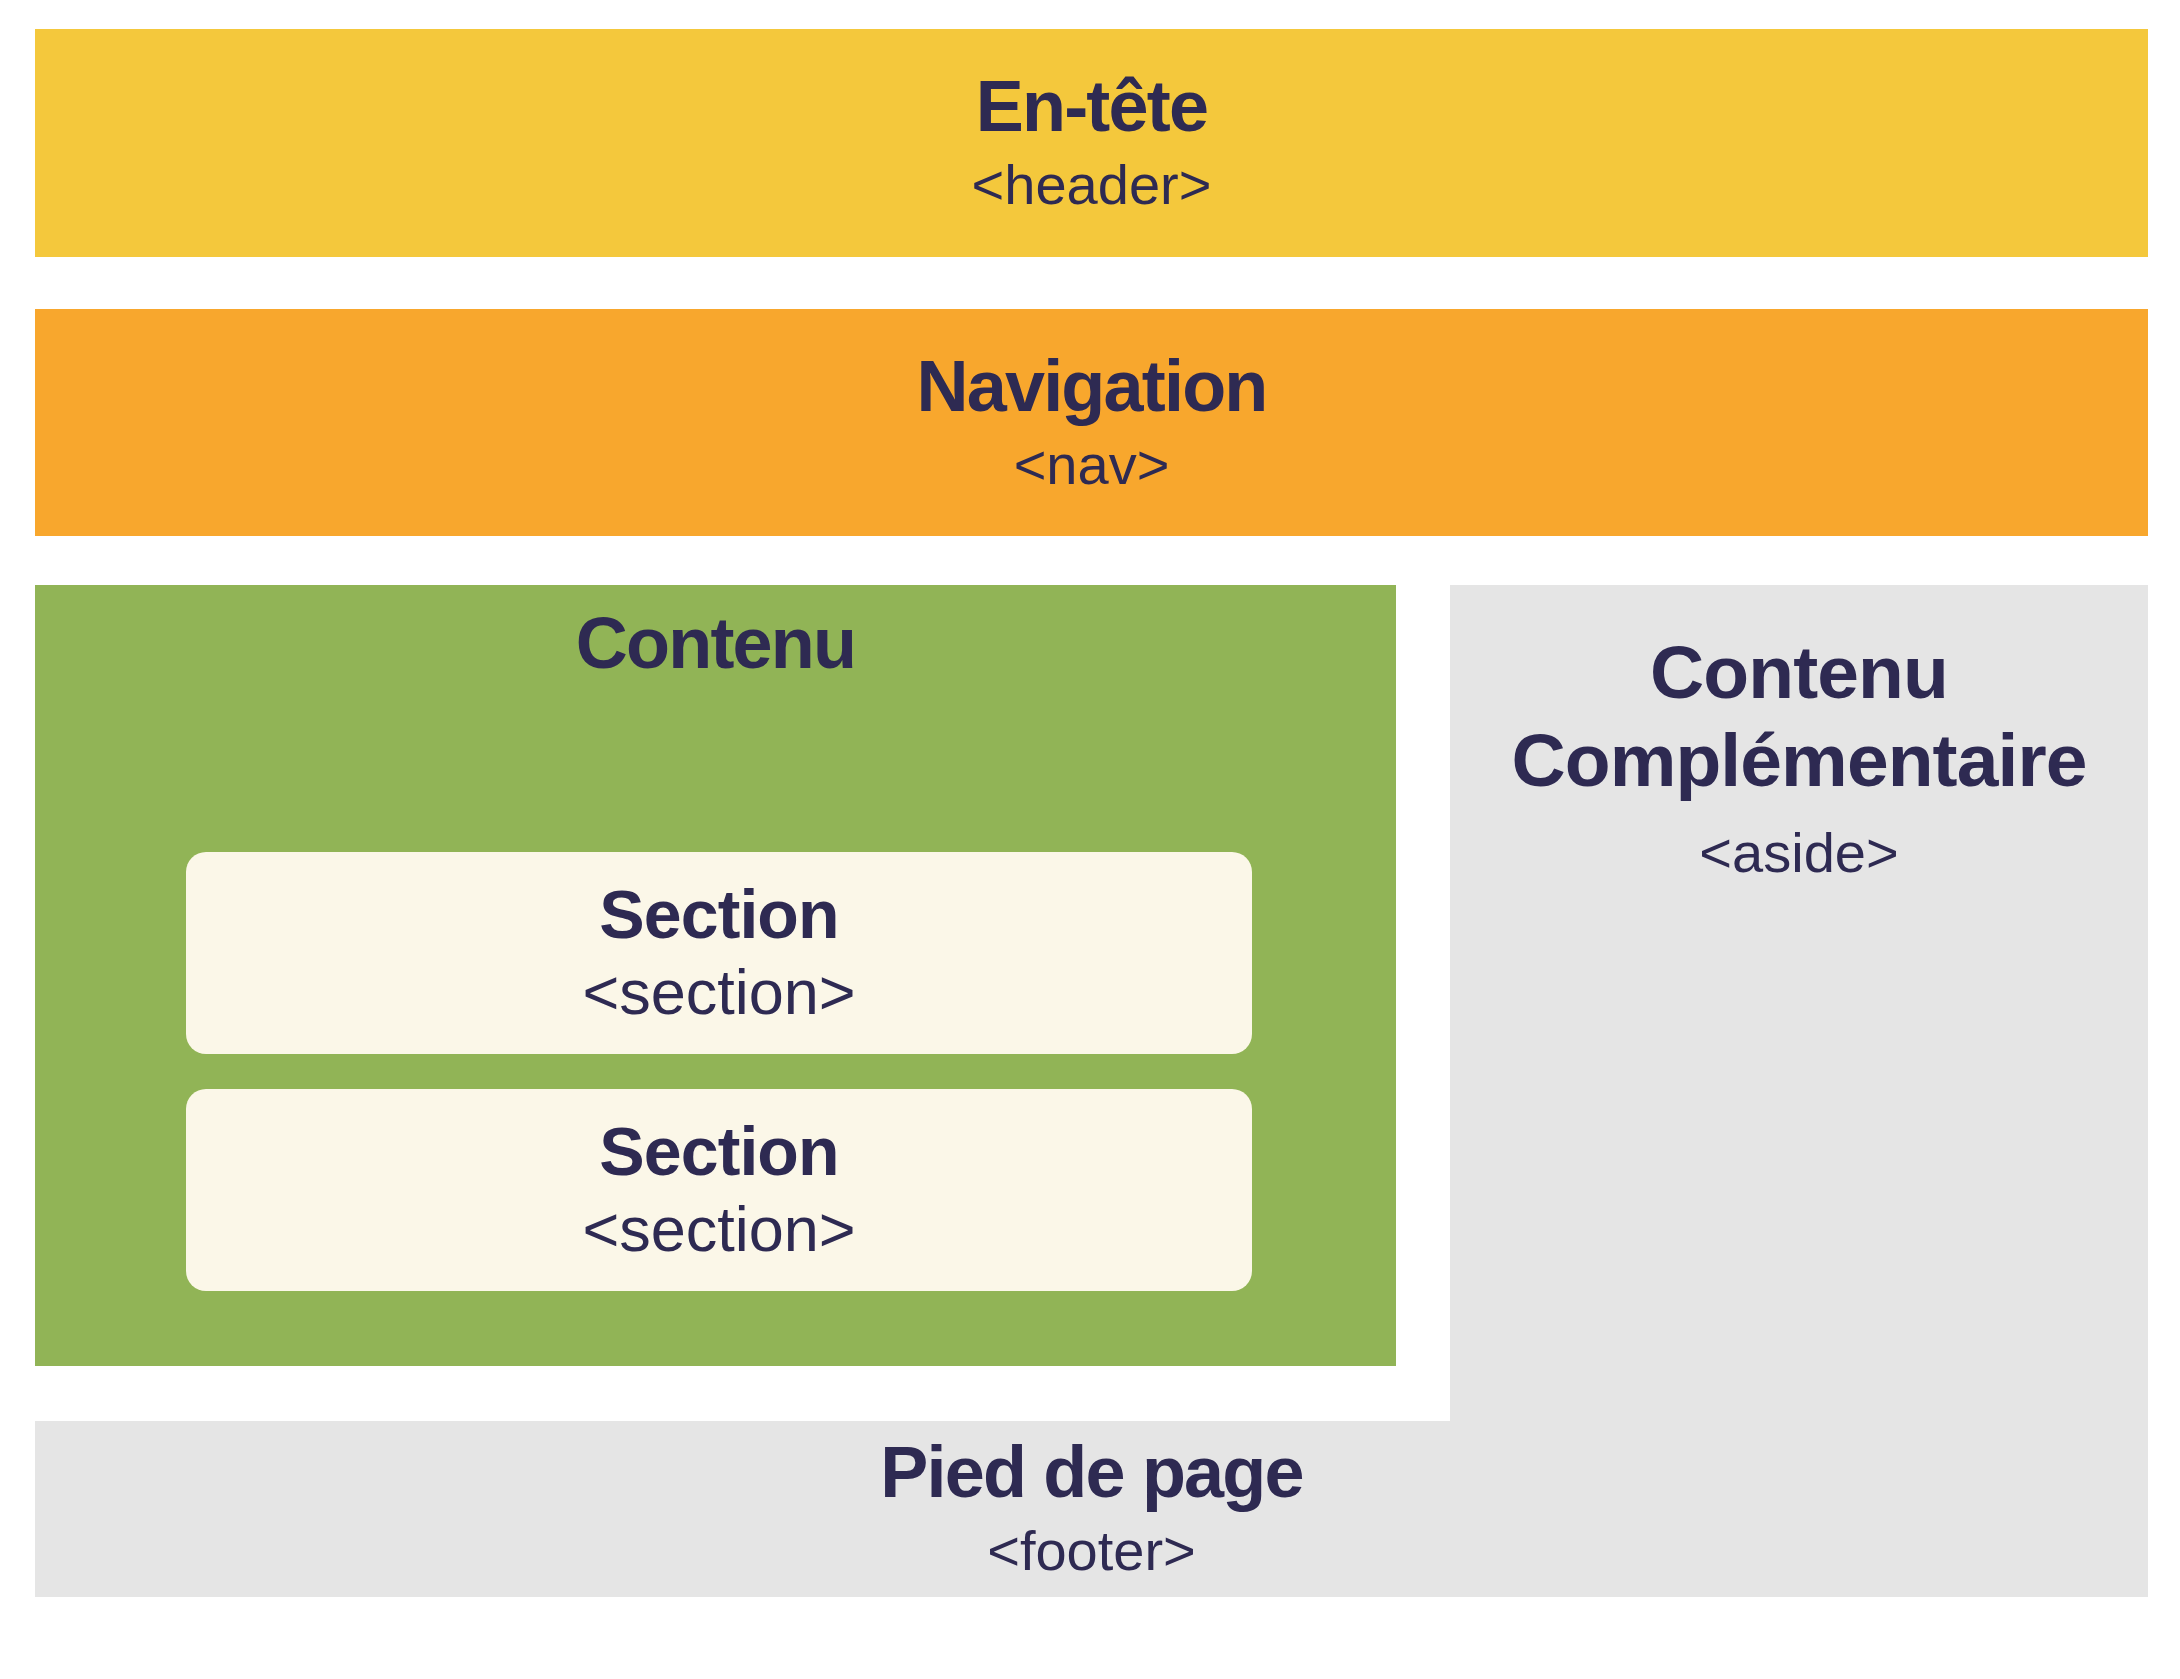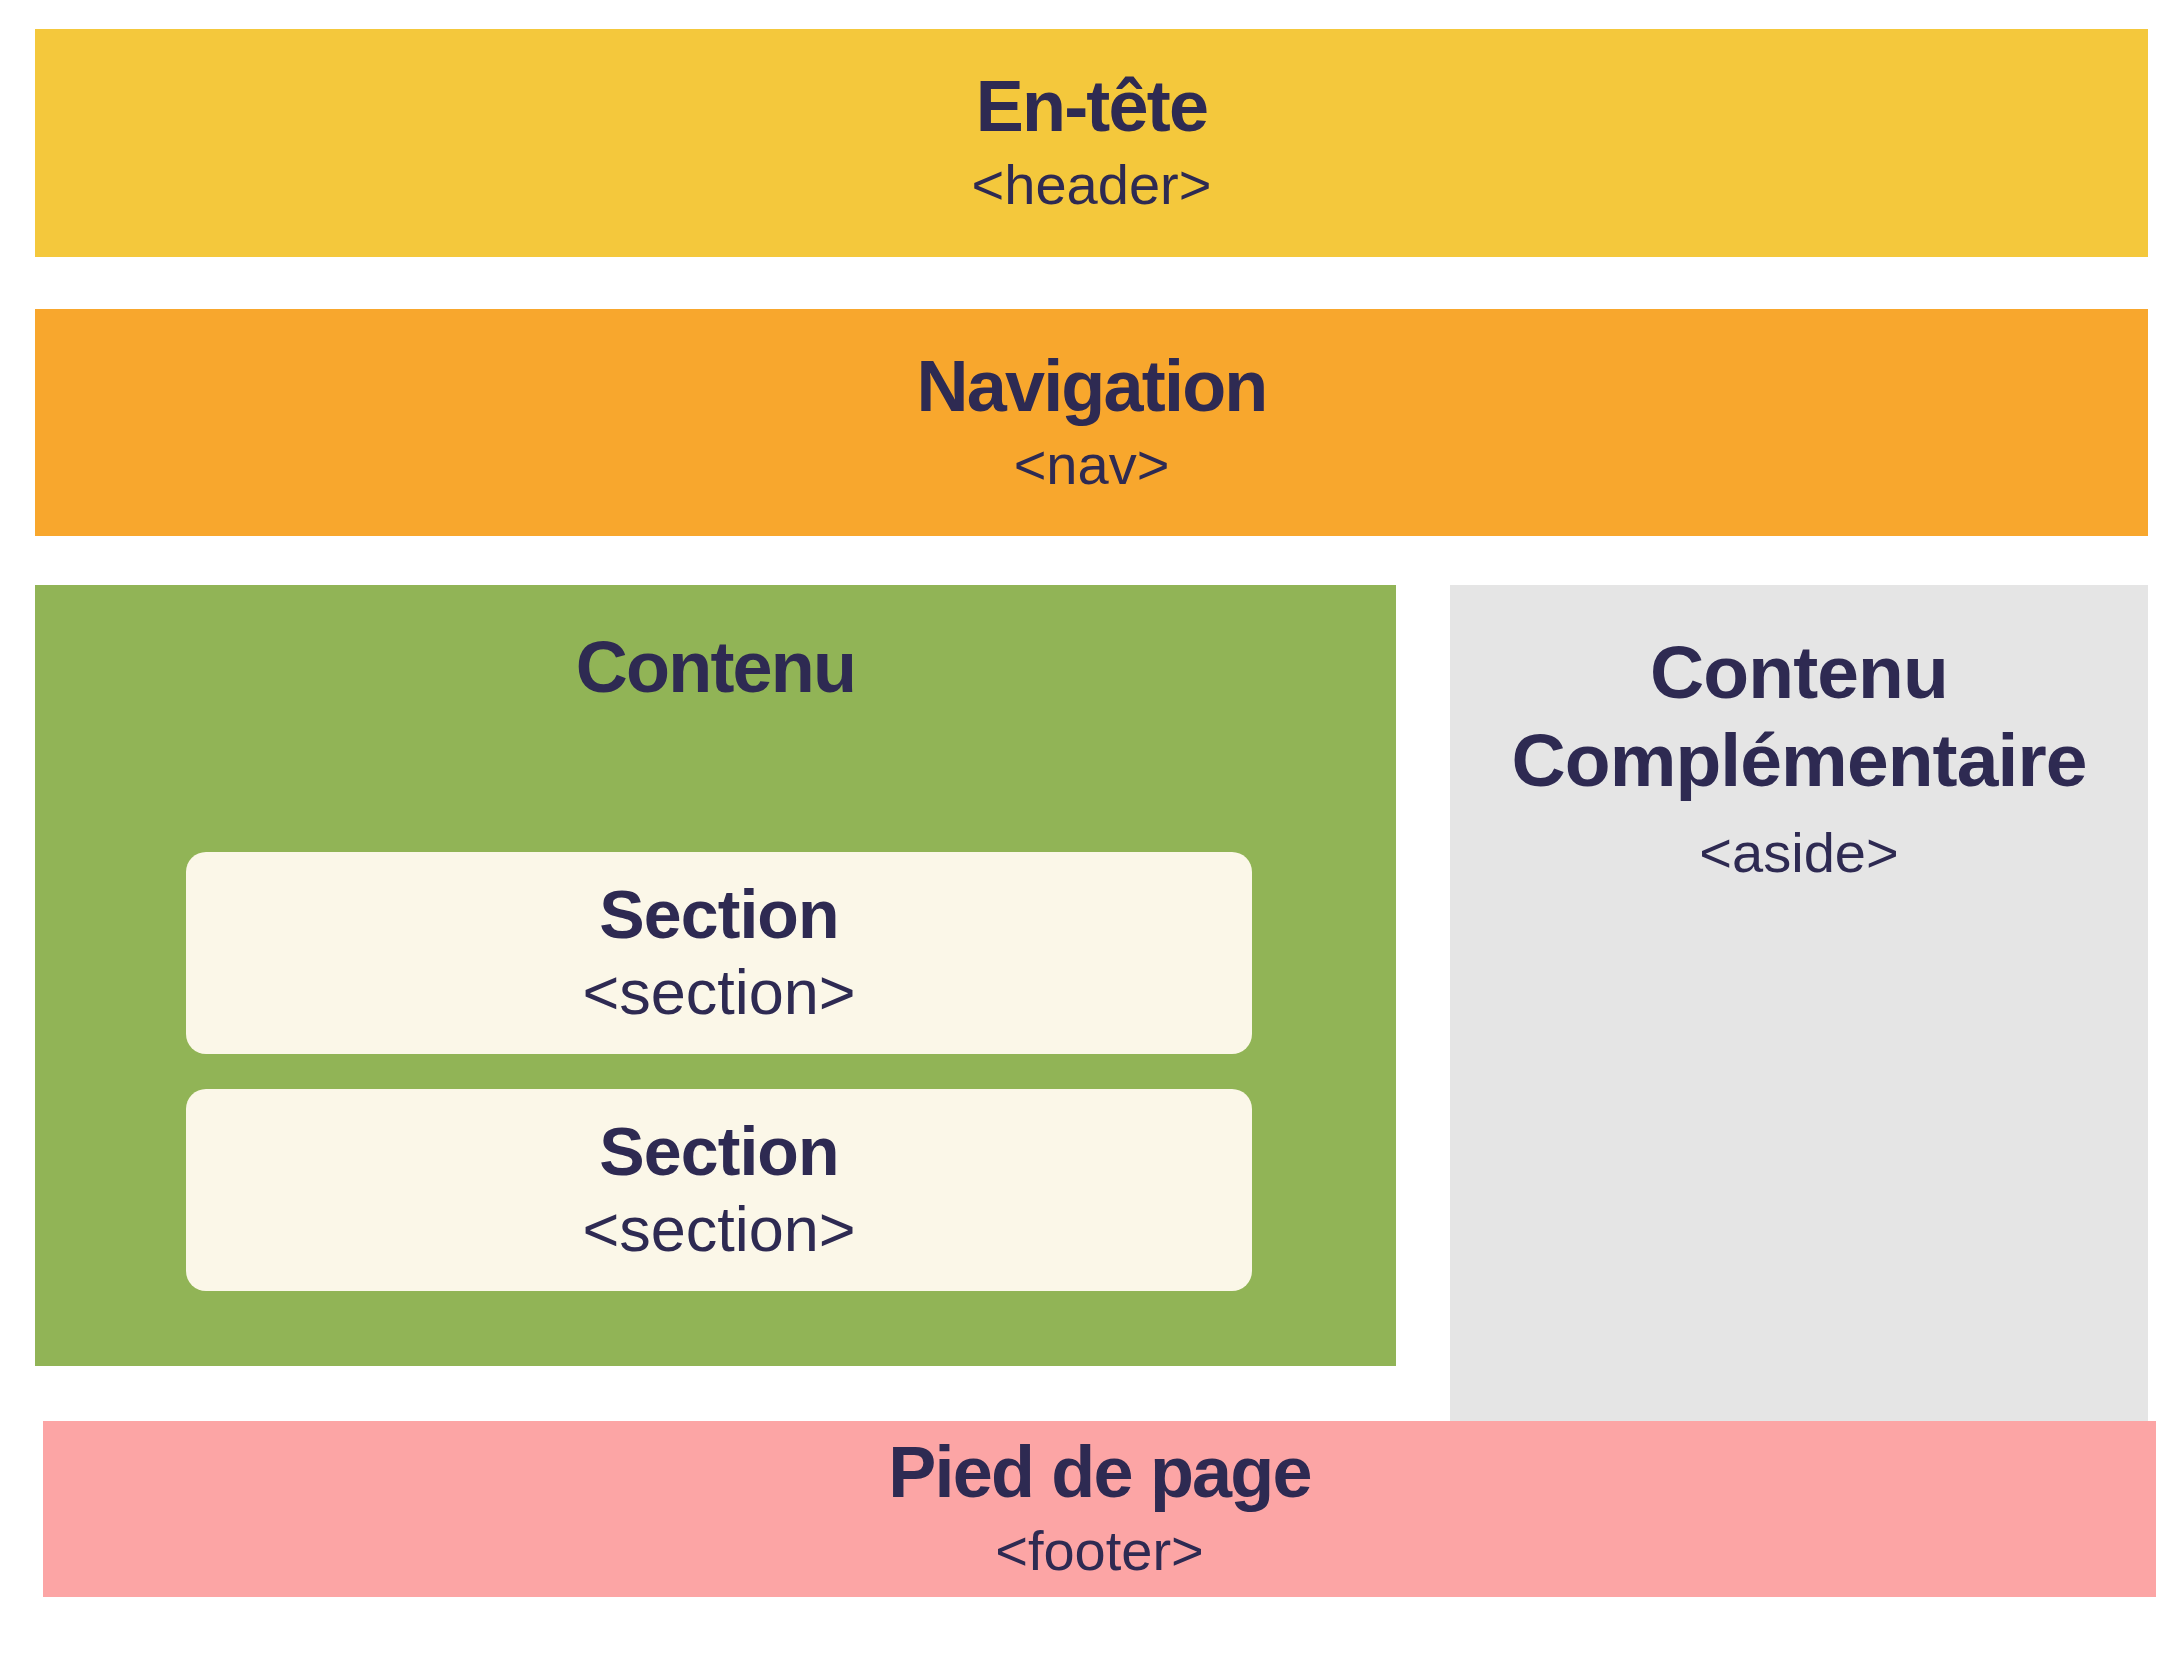--- a/index.html
+++ b/index.html
@@ -13,25 +13,25 @@
   }
   .page { position:absolute; inset:0; }
 
   .band {
     position:absolute; left:35px; width:2113px;
     display:flex; flex-direction:column; align-items:center; justify-content:center;
     text-align:center;
   }
   .band-header { top:29px;   height:228px; background:#F4C83C; }
   .band-nav    { top:309px;  height:227px; background:#F8A72D; }
-  .band-footer { top:1421px; height:176px; background:#fca5a5;margin-left:8px; }
+  .band-footer { top:1421px; height:176px; background:#e5e5e5; }
 
   .main-block {
     position:absolute; left:35px; top:585px; width:1361px; height:781px;
-    background:#91B456; text-align:center; padding-top:40px;
+    background:#91B456; text-align:center; padding-top:16px;
   }
   .aside-block {
     position:absolute; left:1450px; top:585px; width:698px; height:905px;
     background:#e5e5e5; text-align:center; padding:44px 24.6px 0 24.6px;
   }
 
   .title-lg {
     font-size:72px; font-weight:700; line-height:1.18; letter-spacing:-1.8px;
   }
   .tag-lg { font-size:56px; font-weight:400; line-height:1.3; }

